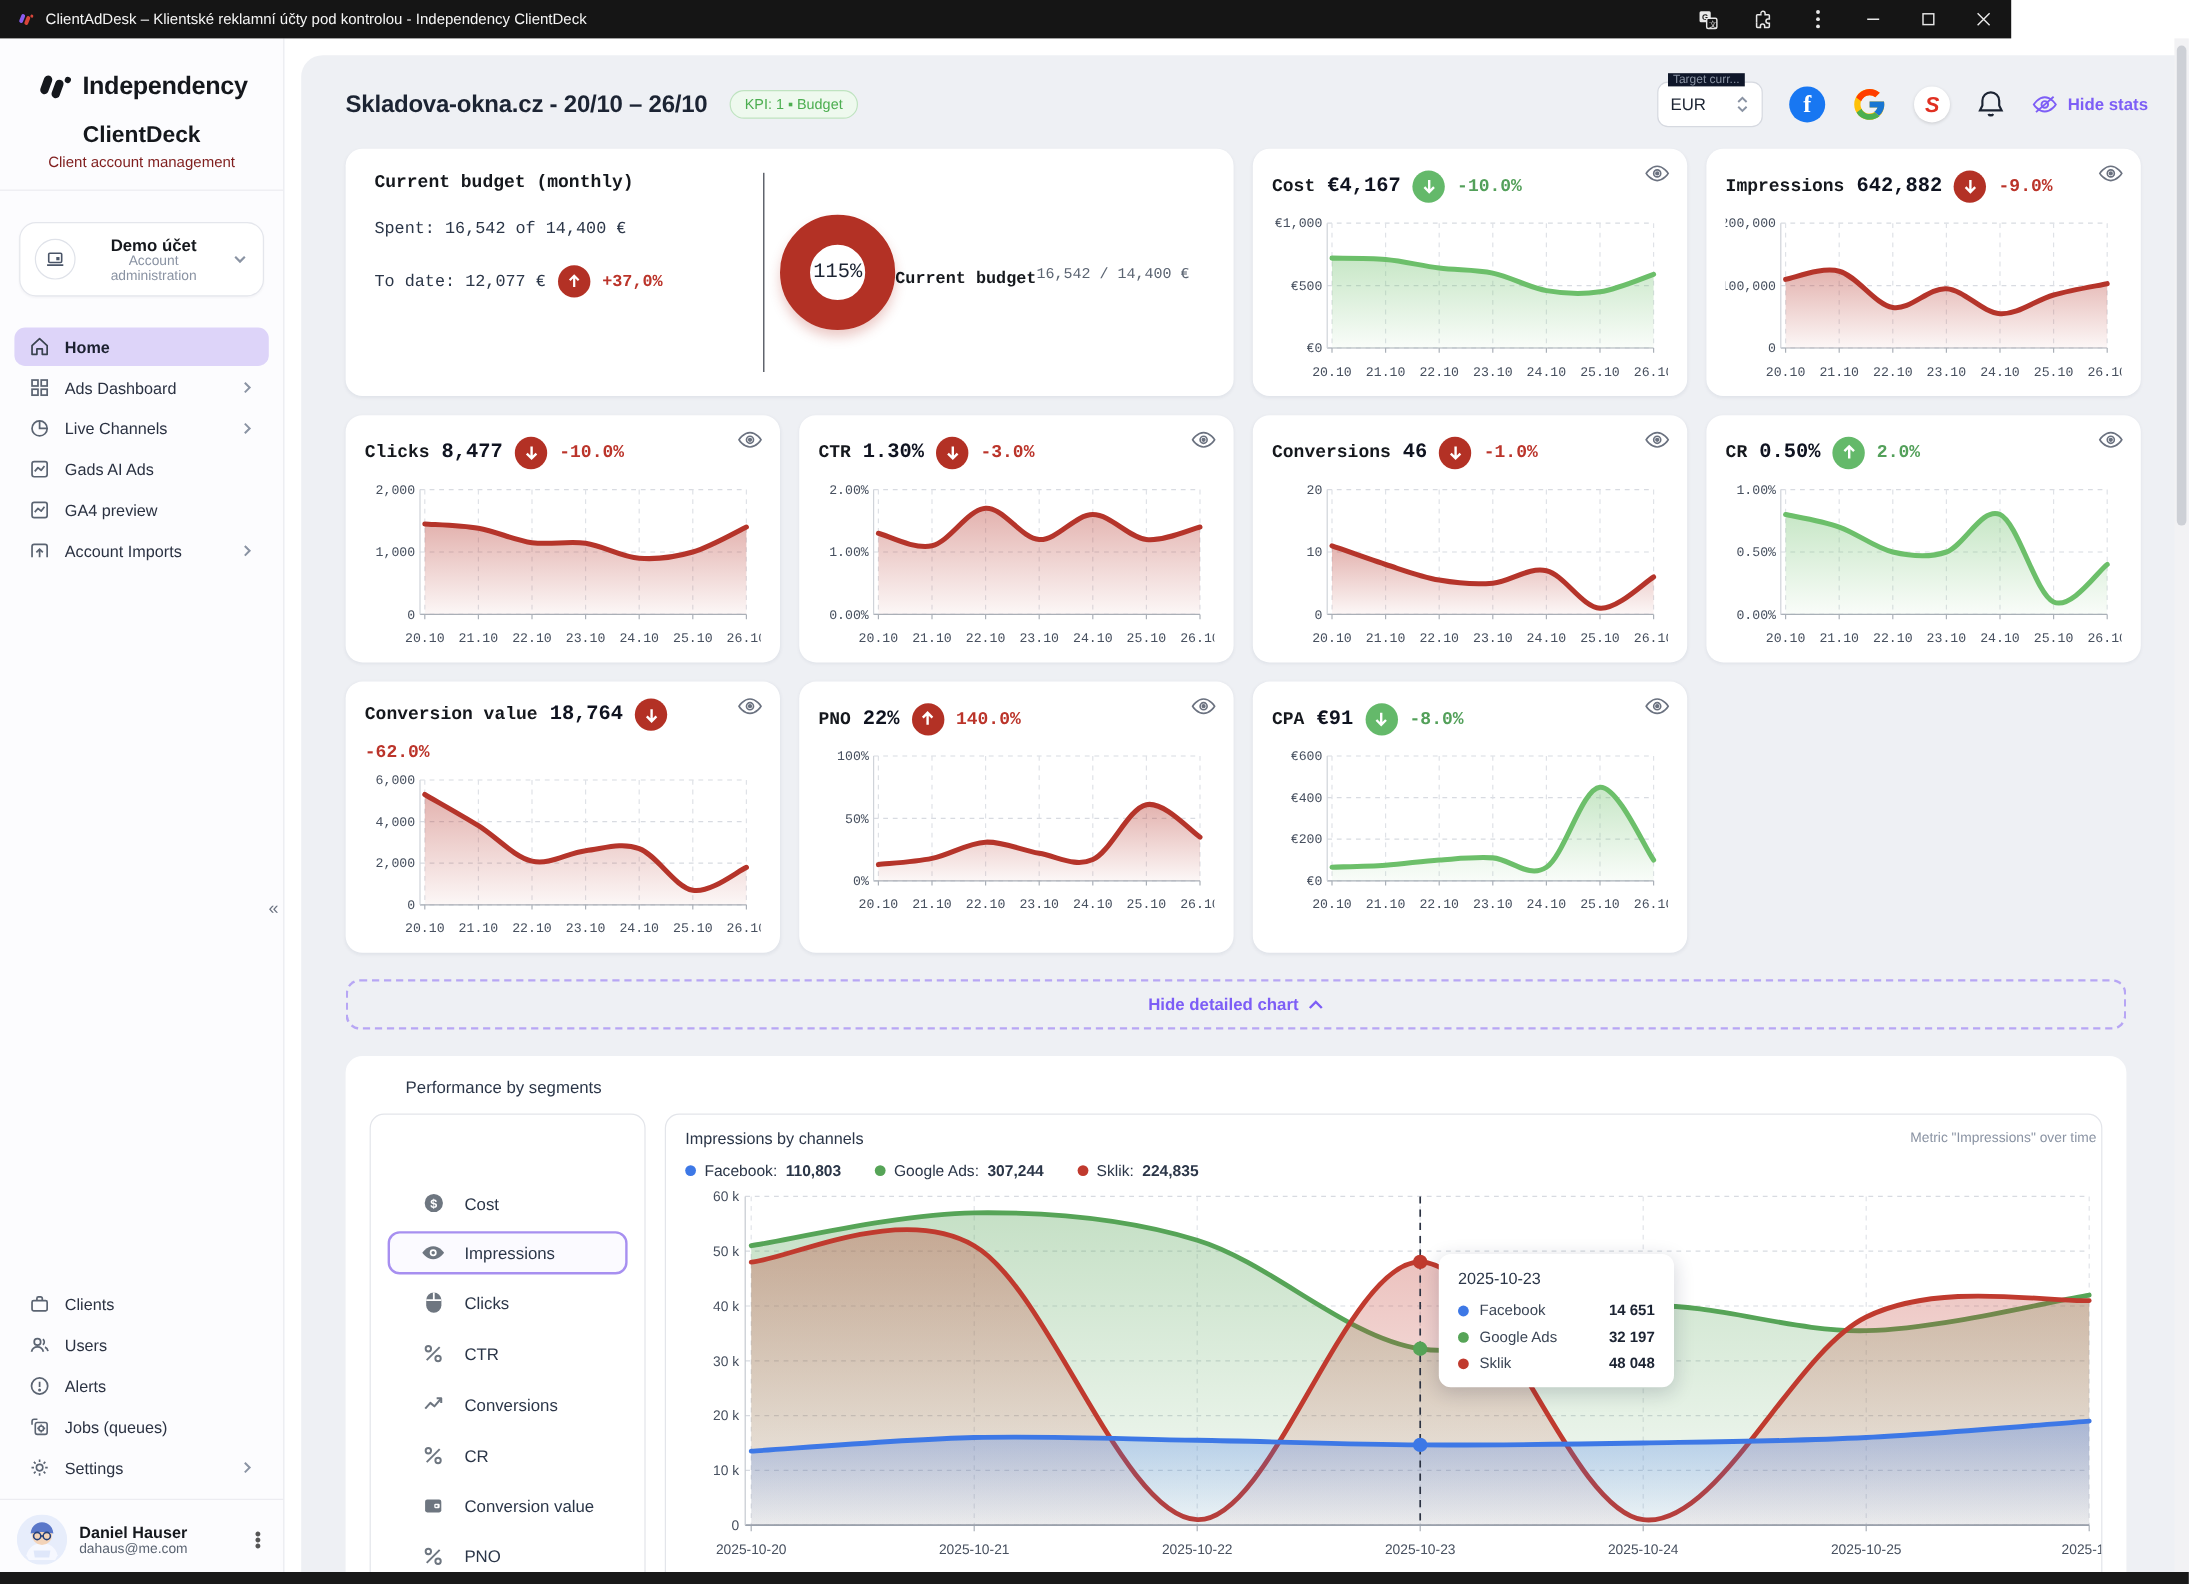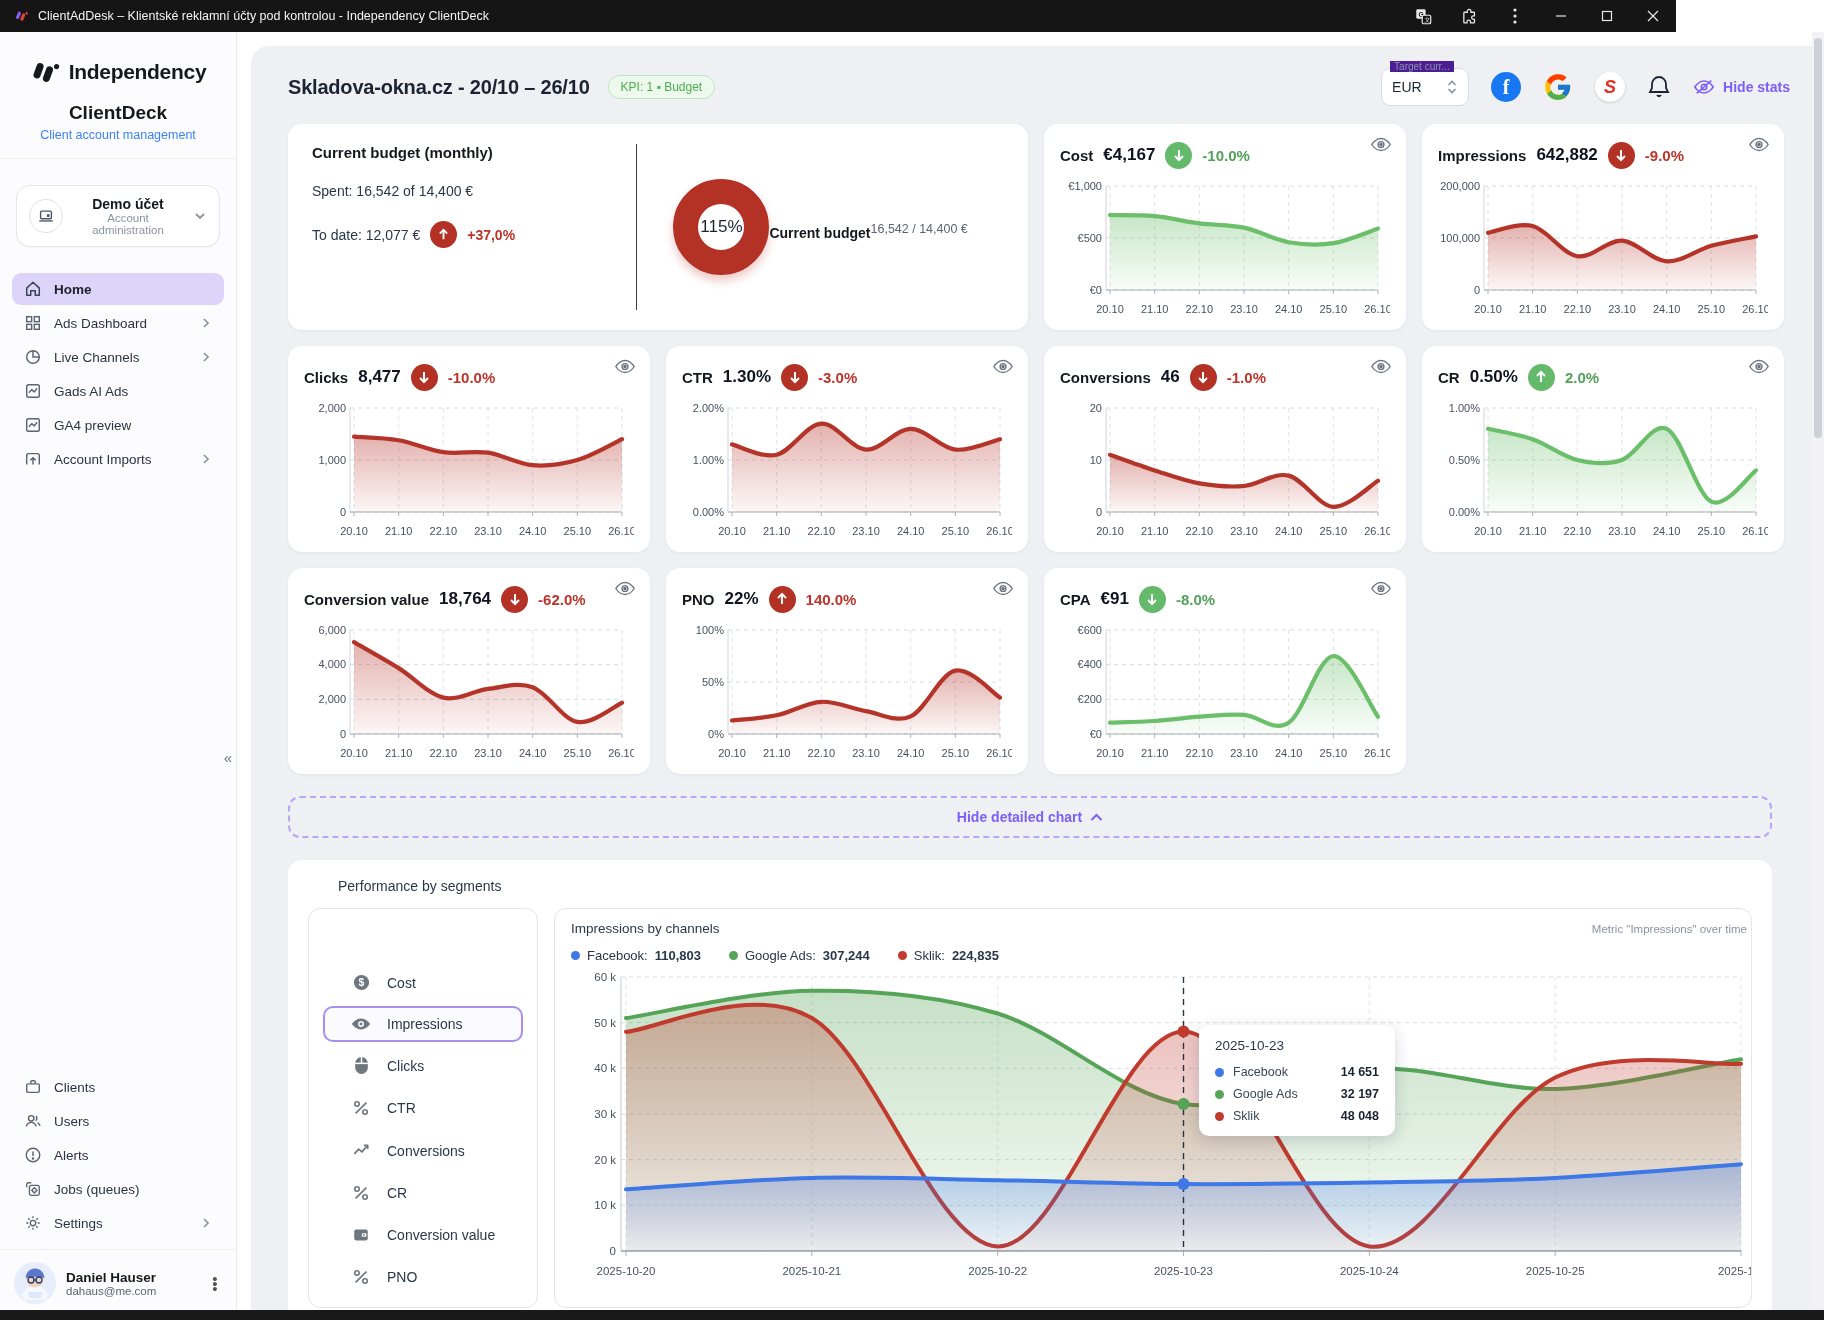--- a/index.html
+++ b/index.html
@@ -11,21 +11,21 @@
   .titlebar .app-ico { margin:0 10px 0 14px; display:flex; }
   .tb-spacer { flex:1; }
   .tb-btn { width:46px; height:32px; display:flex; align-items:center; justify-content:center; color:#e8e8e8; }
   .tb-btn svg { display:block; }
   
   .sidebar { position:absolute; left:0; top:32px; bottom:0; width:237px; background:#fcfcfe;
     border-right:1px solid #e9eaef; display:flex; flex-direction:column; z-index:10; }
   .brand-row { display:flex; align-items:center; justify-content:center; gap:9px; margin-top:26px; }
   .brand-name { font-size:21px; font-weight:bold; color:#15181d; letter-spacing:-0.3px; }
   .product { text-align:center; font-size:19px; font-weight:bold; color:#15181d; margin-top:16px; }
-  .tagline { text-align:center; font-size:12.5px; color:#3b82f6; margin-top:4px; padding-bottom:16px;
+  .tagline { text-align:center; font-size:12.5px; color:#7f1d1d; margin-top:4px; padding-bottom:16px;
     border-bottom:1px solid #ececf1; }
   .account-box { margin:26px 16px 10px 16px; background:#fff; border:1px solid #e4e6ec; border-radius:14px;
     padding:10px 12px; display:flex; align-items:center; gap:10px; box-shadow:0 1px 2px rgba(20,20,40,.04); }
   .acct-ic { width:34px; height:34px; border-radius:50%; border:1px solid #dfe2e9; display:flex; align-items:center; justify-content:center; }
   .acct-meta { flex:1; text-align:center; }
   .acct-name { font-size:14px; font-weight:bold; color:#15181d; }
   .acct-role { font-size:11.5px; color:#8a93a3; }
   .nav { margin:16px 12px 0 12px; display:flex; flex-direction:column; gap:2px; }
   .nav-item { display:flex; align-items:center; gap:12px; padding:7px 12px; border-radius:9px; cursor:pointer; }
   .nav-item.active { background:#ddd4f9; }
@@ -44,29 +44,29 @@
   .main { position:absolute; left:237px; top:32px; right:0; bottom:0; background:#fff; }
   .content { position:absolute; left:14px; top:14px; right:0; bottom:0; background:#eef0f4;
     border-top-left-radius:18px; padding:22px 34px 0 37px; overflow:hidden; }
   .page-head { display:flex; align-items:center; margin-bottom:18px; }
   .page-title { font-size:20px; font-weight:bold; color:#1c2433; letter-spacing:-0.2px; }
   .kpi-badge { margin-left:18px; font-size:12px; color:#4cae50; background:#eef9ee; border:1px solid #bfe3c0;
     border-radius:999px; padding:4px 12px; }
   .head-right { margin-left:auto; display:flex; align-items:center; gap:22px; }
   .curr-select { position:relative; width:88px; height:38px; background:#fff; border:1px solid #d6d9e0;
     border-radius:9px; display:flex; align-items:center; padding:0 10px; cursor:pointer; }
-  .curr-label { position:absolute; top:-8px; left:8px; background:#4c1d95; font-size:10px; color:#8a93a3; padding:0 4px; }
+  .curr-label { position:absolute; top:-8px; left:8px; background:#0f172a; font-size:10px; color:#8a93a3; padding:0 4px; }
   .curr-value { font-size:14px; color:#1c2433; flex:1; }
   .chan-ico { width:30px; height:30px; border-radius:50%; display:flex; align-items:center; justify-content:center; cursor:pointer; }
   .fb { background:#1877f2; color:#fff; font-weight:bold; font-size:20px; font-family:"Liberation Serif",serif; }
   .sklik { background:#fff; box-shadow:0 1px 3px rgba(0,0,0,.15); color:#e03022; font-weight:bold; font-size:18px; font-style:italic; }
   .hide-stats { display:flex; align-items:center; gap:8px; color:#7d5ef6; font-size:14px; font-weight:bold; cursor:pointer; }
   
   .stats-grid { display:grid; grid-template-columns:repeat(4,1fr); gap:16px; width:1484px; }
-  .card { background:#fff; border-radius:14px; box-shadow:0 1px 3px rgba(25,30,60,.06); position:relative; }
+  .card { background:#fff; border-radius:14px; box-shadow:0 1px 3px rgba(25,30,60,.06); position:relative;font-family:Liberation Mono, monospace; }
   .budget-card { grid-column:1/3; padding:20px 24px; display:flex; }
   .budget-left { width:47%; border-right:1px solid #3a3f4a; padding-right:20px; }
   .budget-title { font-size:15px; font-weight:bold; color:#15181d; }
   .budget-line { font-size:14px; color:#2b3648; margin-top:22px; display:flex; align-items:center; gap:10px; }
   .pill-badge { width:27px; height:27px; border-radius:50%; display:inline-flex; align-items:center; justify-content:center; }
   .pill-red { background:#b33125; } .pill-green { background:#64b96a; }
   .delta-red { color:#bb342a; font-weight:bold; } .delta-green { color:#53a05a; font-weight:bold; }
   .budget-right { flex:1; display:flex; flex-direction:row; align-items:center; justify-content:center; }
   .donut { width:96px; height:96px; border-radius:50%; border:25px solid #b33125; display:flex;
     align-items:center; justify-content:center; box-shadow:0 6px 10px rgba(179,49,37,.25); }

